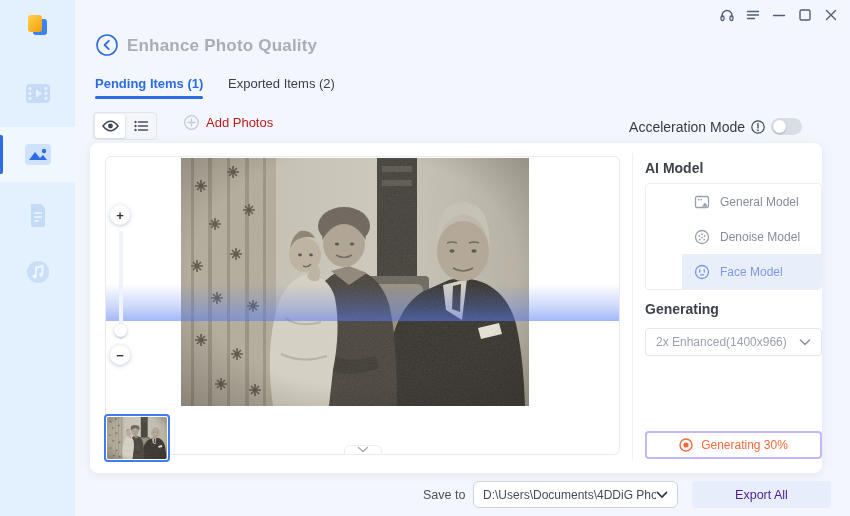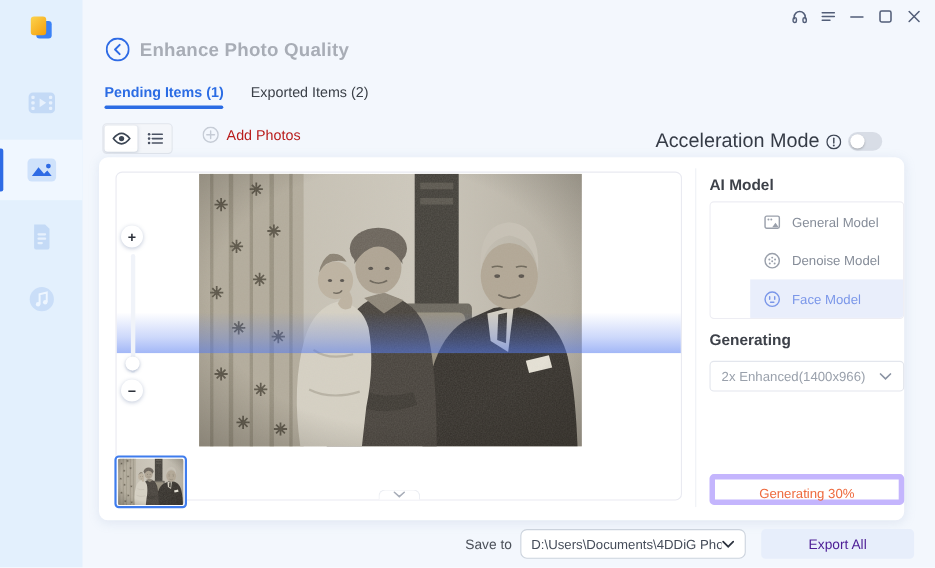--- a/index.html
+++ b/index.html
@@ -27,21 +27,21 @@
   .tab-pending { left:95px; font-weight:bold; color:#2b6ce4; }
   .tab-exported { left:228px; color:#3b4048; }
   .tab-underline { position:absolute; left:95px; top:96px; width:108px; height:3px; border-radius:2px; background:#2b6ce4; }
 
   
   .segmented { position:absolute; left:93px; top:112px; width:64px; height:28px; border:1px solid #e1e5ec; border-radius:4px; background:#f4f6fa; display:flex; overflow:hidden; }
   .seg-btn { flex:1; display:flex; align-items:center; justify-content:center; cursor:pointer; }
   .seg-btn.active { background:#ffffff; border-radius:3px; margin:1px; box-shadow:0 1px 3px rgba(120,135,160,.35); }
   .add-photos { position:absolute; left:184px; top:115px; display:flex; align-items:flex-end; gap:7px; color:#b91c1c; font-size:13px; cursor:pointer; }
   .accel { position:absolute; right:48px; top:118px; display:flex; align-items:center; gap:6px; }
-  .accel-label { font-size:18px; color:#353b46; }
+  .accel-label { font-size:14px; color:#353b46; }
   .toggle { width:31px; height:17px; border-radius:9px; background:#d8dde6; position:relative; cursor:pointer; }
   .toggle .knob { position:absolute; left:2px; top:2px; width:13px; height:13px; border-radius:50%; background:#fff; box-shadow:0 1px 2px rgba(0,0,0,.25); }
 
   
   .card { position:absolute; left:90px; top:143px; width:732px; height:330px; background:#fff; border-radius:8px; box-shadow:0 2px 10px rgba(140,160,195,.18); }
   .preview { position:absolute; left:15px; top:13px; width:515px; height:299px; border:1px solid #e9eaf1; border-radius:6px; background:#fff; overflow:hidden; }
   .photo-main { position:absolute; left:75px; top:1px; width:348px; height:248px; display:block; }
   .scanband { position:absolute; left:0; right:0; top:127px; height:37px; background:linear-gradient(to bottom, rgba(86,124,240,0) 0%, rgba(86,124,240,.30) 62%, rgba(86,124,240,.55) 100%); pointer-events:none; }
   .zoomctl { position:absolute; left:4px; top:48px; width:22px; }
   .zbtn { width:20px; height:20px; border-radius:50%; background:#fff; box-shadow:0 1px 4px rgba(100,120,160,.4); display:flex; align-items:center; justify-content:center; font-size:13px; font-weight:bold; color:#2c313a; cursor:pointer; user-select:none; }
@@ -54,21 +54,21 @@
 
   
   .rpanel { position:absolute; left:555px; top:0; width:177px; height:330px; }
   .rp-heading { position:absolute; left:0; font-size:14px; font-weight:bold; color:#3d4149; }
   .h-aimodel { top:17px; }
   .h-resolution { top:158px; }
   .model-list { position:absolute; left:0; top:40px; width:177px; border:1px solid #ededf3; border-radius:4px; overflow:hidden; background:#fff;padding-left:36px; }
   .model-row { height:35px; display:flex; align-items:center; gap:10px; padding:0 12px; font-size:12px; color:#868d99; cursor:pointer; }
   .model-row.selected { background:#e9eefb; color:#7b97e9; }
   .dropdown { position:absolute; left:0; top:185px; width:177px; height:28px; border:1px solid #e3e6ed; border-radius:4px; background:#fff; display:flex; align-items:center; justify-content:space-between; padding:0 10px; font-size:12px; color:#9aa1ac; cursor:pointer; }
-  .gen-btn { position:absolute; left:0; top:288px; width:177px; height:28px; border:5px solid #c4b5fd; border-radius:4px; background:#fff; display:flex; align-items:center; justify-content:center; gap:8px; font-size:12px; color:#ee6a3f; cursor:pointer;flex-direction:column; }
+  .gen-btn { position:absolute; left:0; top:288px; width:177px; height:28px; border:2px solid #c4b5fd; border-radius:4px; background:#fff; display:flex; align-items:center; justify-content:center; gap:8px; font-size:12px; color:#ee6a3f; cursor:pointer; }
 
   
   .save-label { position:absolute; left:423px; top:488px; font-size:12.5px; color:#4b5059; }
   .save-dd { position:absolute; left:473px; top:481px; width:205px; height:27px; border:1px solid #ccd3dd; border-radius:6px; background:#fff; display:flex; align-items:center; justify-content:space-between; padding:0 9px; font-size:12px; color:#454c59; cursor:pointer; }
   .save-dd .path-text { white-space:nowrap; overflow:hidden; }
   .export-btn { position:absolute; left:692px; top:481px; width:139px; height:27px; border-radius:4px; background:#e7eefb; color:#4c1d95; font-size:12.5px; display:flex; align-items:center; justify-content:center; cursor:pointer; }
 
   svg { display:block; }
 </style>
 </head>

